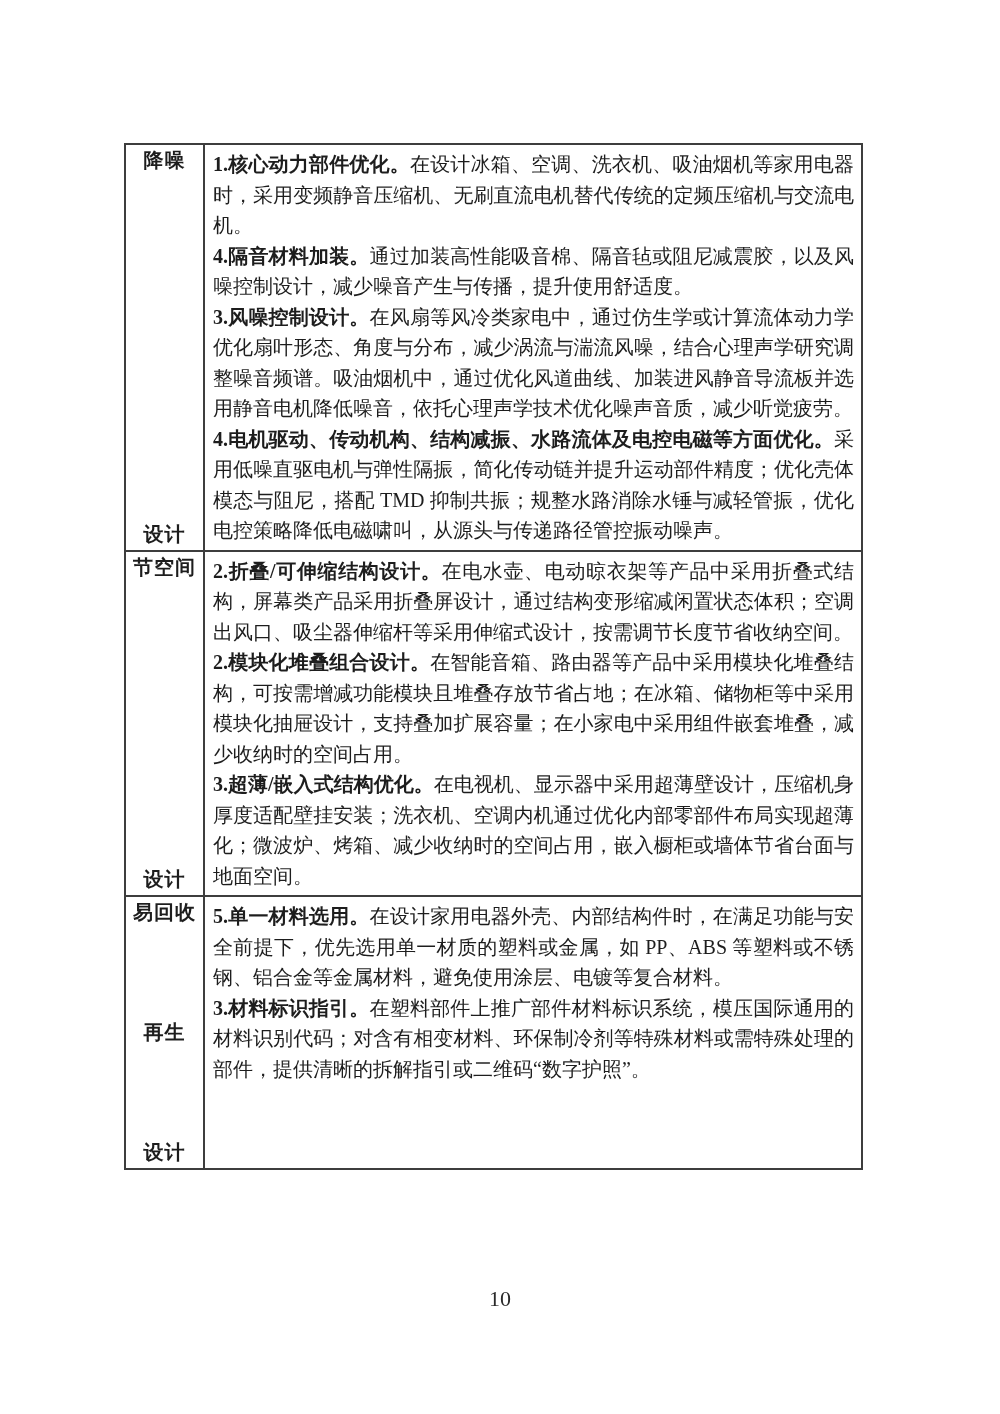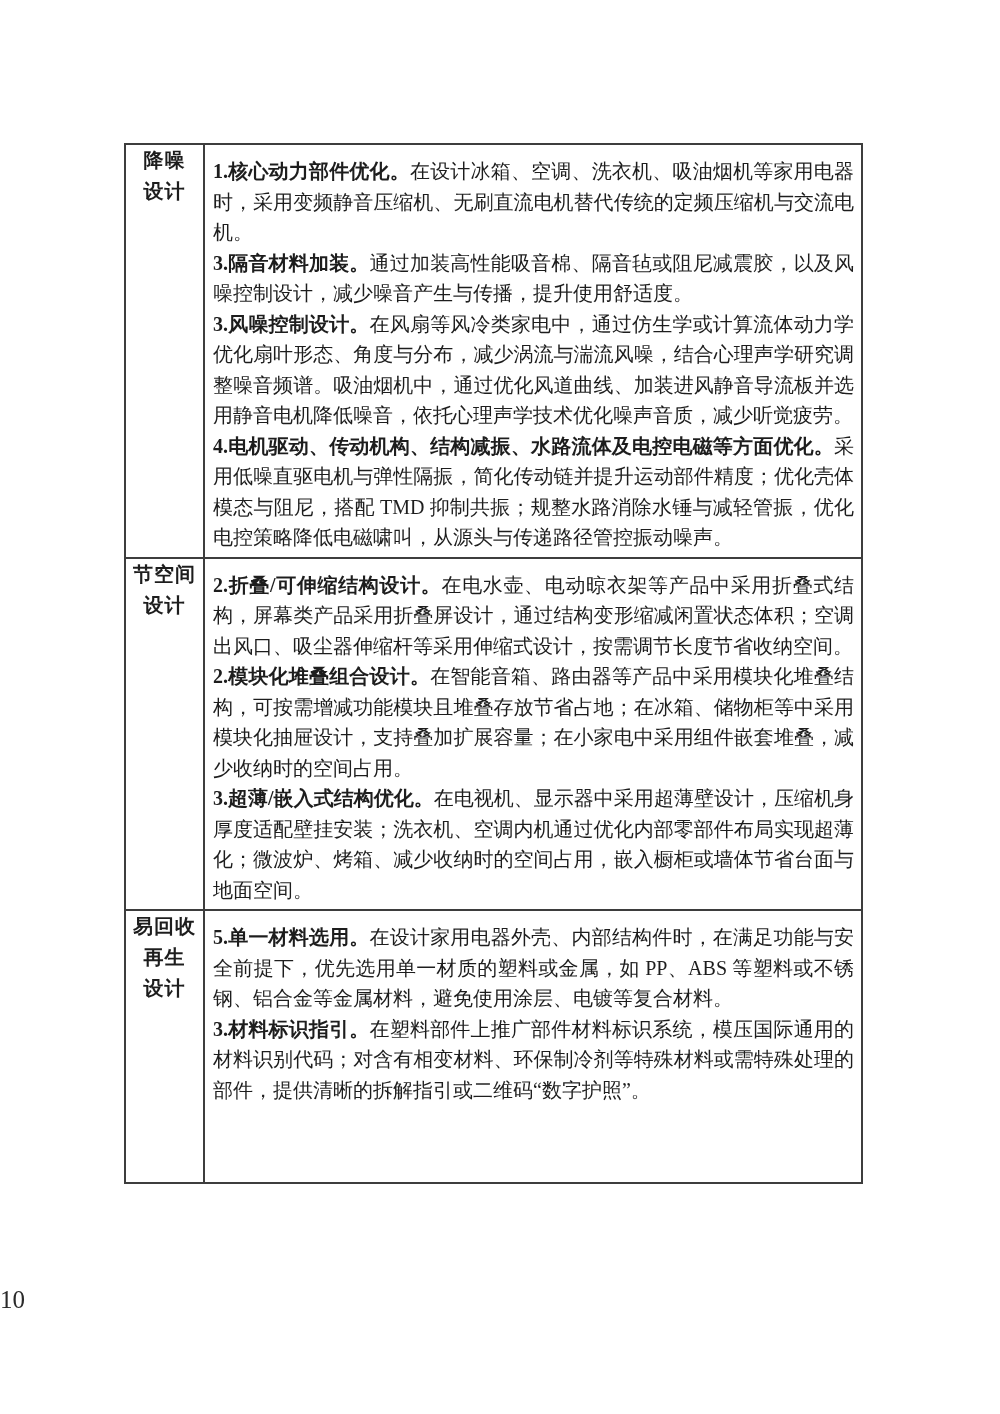--- a/index.html
+++ b/index.html
@@ -34,67 +34,68 @@
   .t-row.row-1 { min-height: 395px; }
   .t-row.row-2 { min-height: 333px; }
   .t-row.row-3 { min-height: 271px; }
   .t-label {
     flex: 0 0 79px;
     box-sizing: border-box;
     border-right: 2px solid #3d3d3d;
     display: flex;
     flex-direction: column;
     align-items: center;
-    justify-content: flex-start;
+    justify-content: space-between;
     font-size: 20px;
     line-height: 31px;
     font-weight: 600;
     letter-spacing: 1px;
     text-align: center;
   }
   .t-content {
     flex: 1 1 auto;
     box-sizing: border-box;
-    padding: 11px 7px 4px 8px;
+    padding: 4px 7px 4px 8px;
   }
   .g-item {
     margin: 0;
     font-size: 20px;
     line-height: 30.5px;
     text-align: justify;
     text-justify: inter-ideograph;
     word-break: break-all;
   }
   .g-lead {
     font-weight: 700;
   }
   .page-number {
     position: absolute;
     top: 1286px;
     left: 0;
     width: 100%;
-    font-size: 25px;
+    text-align: center;
+    font-size: 22px;
     color: #2a2a2a;
   }
 </style>
 </head>
 <body>
 
 <div class="page">
 
   <div class="doc-table">
 
     <section class="t-row row-1">
       <div class="t-label">
         <span>降噪</span>
         <span>设计</span>
       </div>
       <div class="t-content">
         <p class="g-item"><span class="g-lead">1.核心动力部件优化。</span><span>在设计冰箱、空调、洗衣机、吸油烟机等家用电器时，采用变频静音压缩机、无刷直流电机替代传统的定频压缩机与交流电机。</span></p>
-        <p class="g-item"><span class="g-lead">3.隔音材料加装。</span><span>通过加装高性能吸音棉、隔音毡或阻尼减震胶，以及风噪控制设计，减少噪音产生与传播，提升使用舒适度。</span></p>
+        <p class="g-item"><span class="g-lead">4.隔音材料加装。</span><span>通过加装高性能吸音棉、隔音毡或阻尼减震胶，以及风噪控制设计，减少噪音产生与传播，提升使用舒适度。</span></p>
         <p class="g-item"><span class="g-lead">3.风噪控制设计。</span><span>在风扇等风冷类家电中，通过仿生学或计算流体动力学优化扇叶形态、角度与分布，减少涡流与湍流风噪，结合心理声学研究调整噪音频谱。吸油烟机中，通过优化风道曲线、加装进风静音导流板并选用静音电机降低噪音，依托心理声学技术优化噪声音质，减少听觉疲劳。</span></p>
         <p class="g-item"><span class="g-lead">4.电机驱动、传动机构、结构减振、水路流体及电控电磁等方面优化。</span><span>采用低噪直驱电机与弹性隔振，简化传动链并提升运动部件精度；优化壳体模态与阻尼，搭配 TMD 抑制共振；规整水路消除水锤与减轻管振，优化电控策略降低电磁啸叫，从源头与传递路径管控振动噪声。</span></p>
       </div>
     </section>
 
     <section class="t-row row-2">
       <div class="t-label">
         <span>节空间</span>
         <span>设计</span>
       </div>

